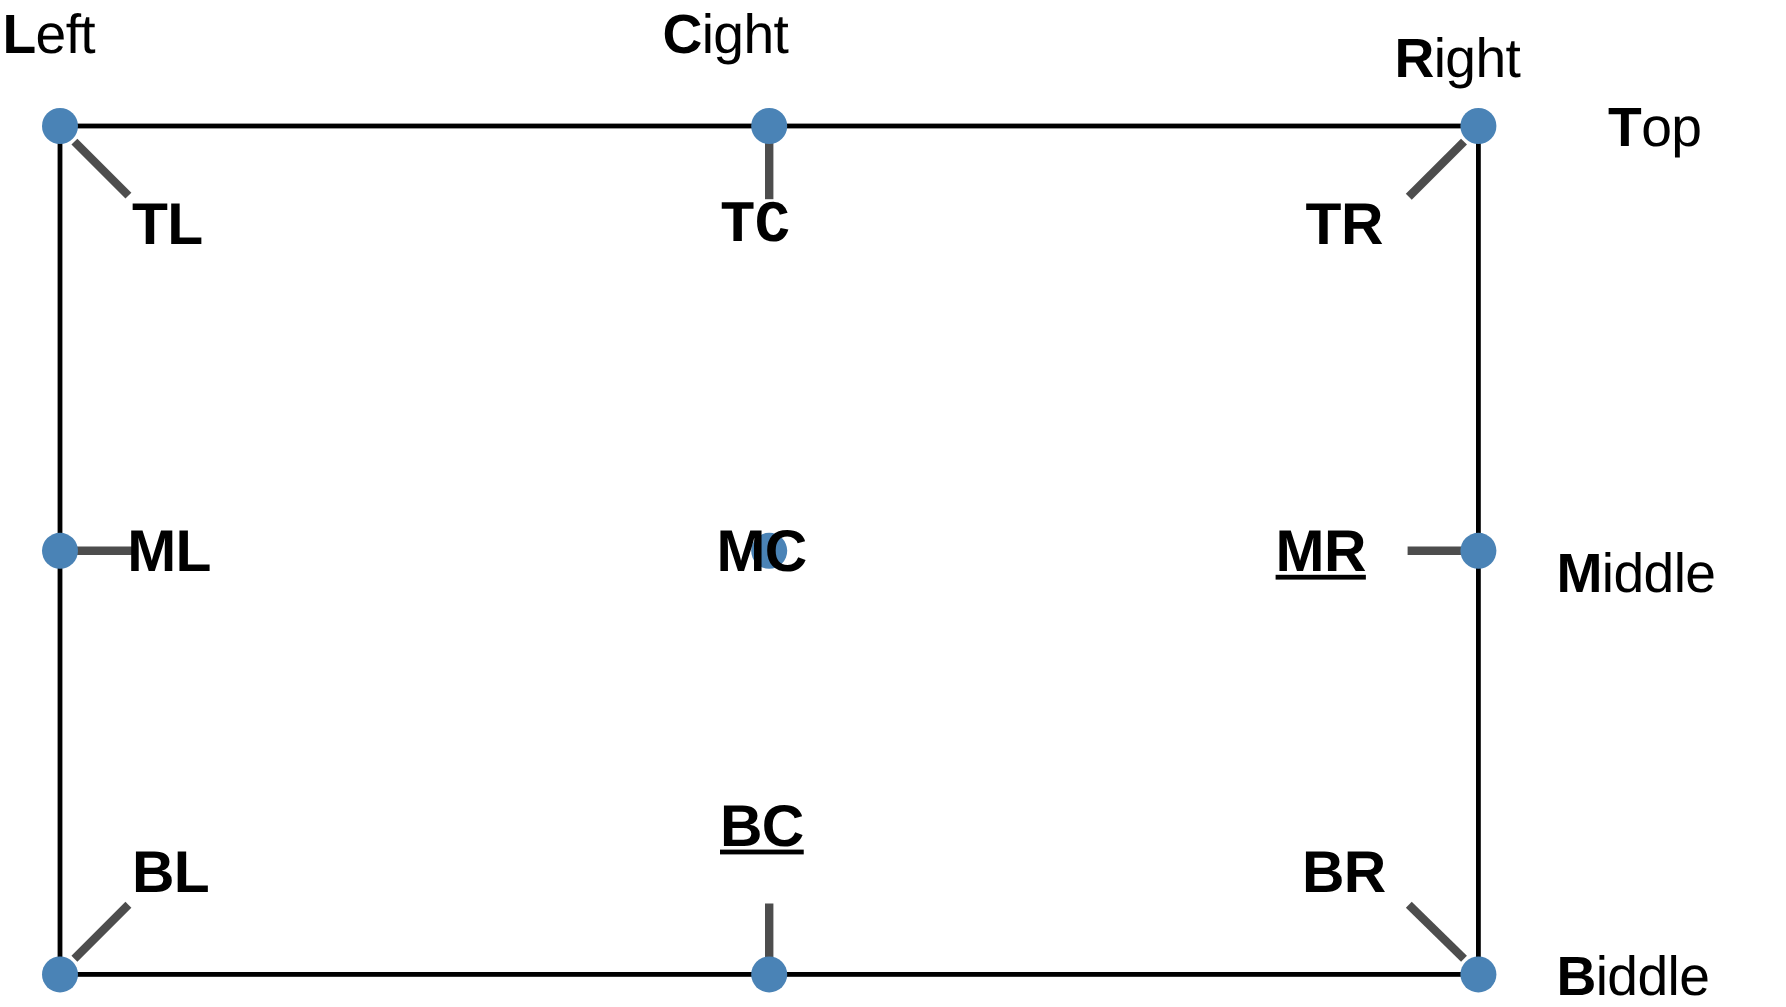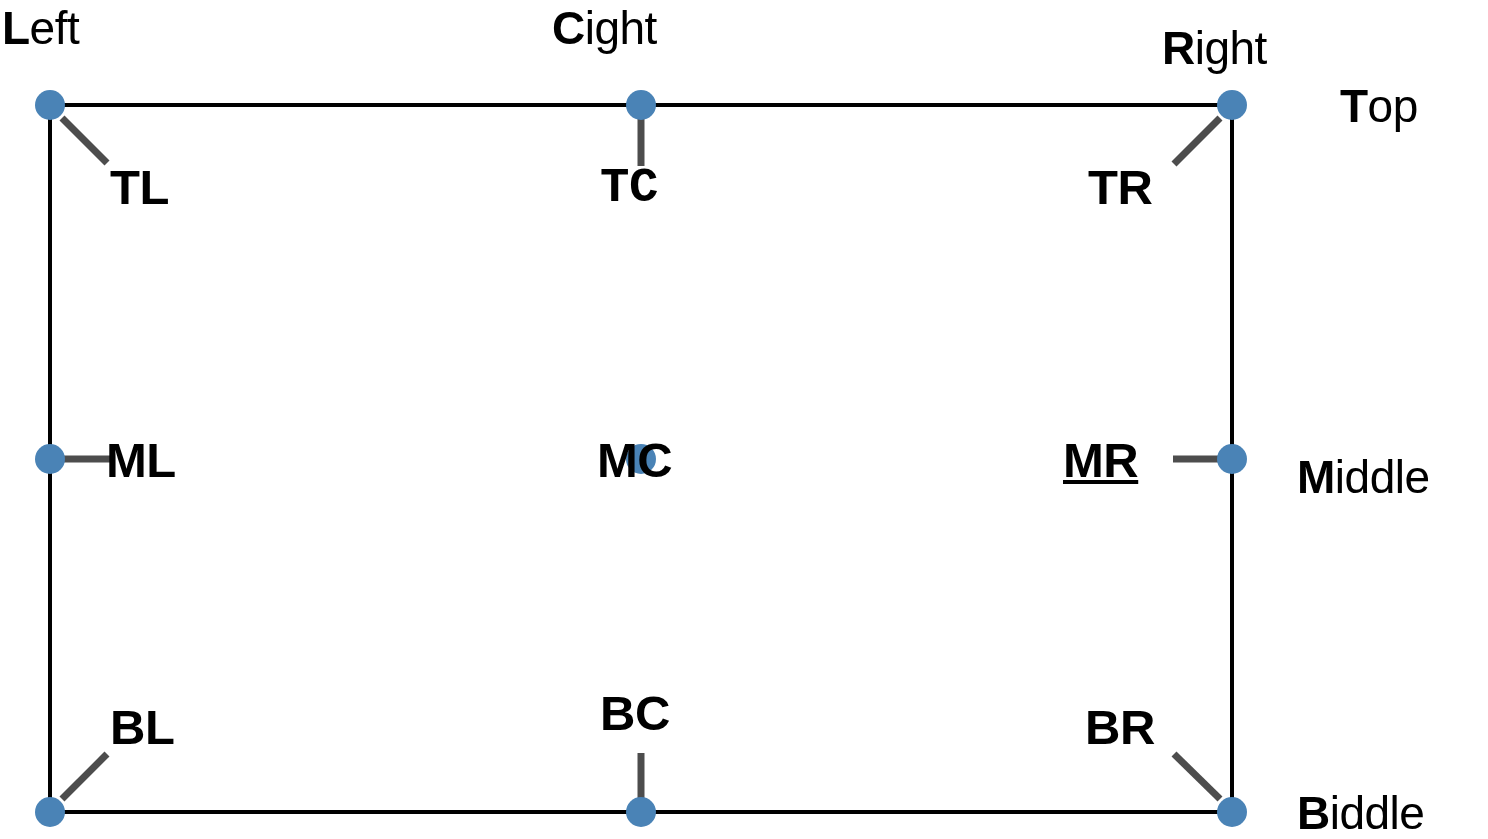--- a/index.html
+++ b/index.html
@@ -88,17 +88,17 @@
       <div class="txt header-label" style="left: 1297px; top: 83px; margin-left: 43px;"><span class="ini">T</span><span>op</span></div>
       <div class="txt header-label" style="left: 1297px; top: 437px; margin-top: 17px;"><span class="ini">M</span><span>iddle</span></div>
       <div class="txt header-label" style="left: 1297px; top: 790px;"><span class="ini">B</span><span>iddle</span></div>
       <div class="txt code-label" style="left: 110px; top: 163px;">TL</div>
       <div class="txt code-label" style="left: 600px; top: 164px; font-family: Liberation Mono, monospace;">TC</div>
       <div class="txt code-label" style="left: 1088px; top: 163px;">TR</div>
       <div class="txt code-label" style="left: 106px; top: 436px;">ML</div>
       <div class="txt code-label" style="left: 597px; top: 436px;">MC</div>
       <div class="txt code-label" style="left: 1063px; top: 436px; text-decoration: underline;">MR</div>
       <div class="txt code-label" style="left: 110px; top: 703px;">BL</div>
-      <div class="txt code-label" style="left: 600px; top: 689px;">BC</div>
+      <div class="txt code-label" style="left: 600px; top: 665px; text-decoration: underline;">BC</div>
       <div class="txt code-label" style="left: 1085px; top: 703px;">BR</div>
     </div>
 
 </div>
 
 </body></html>

